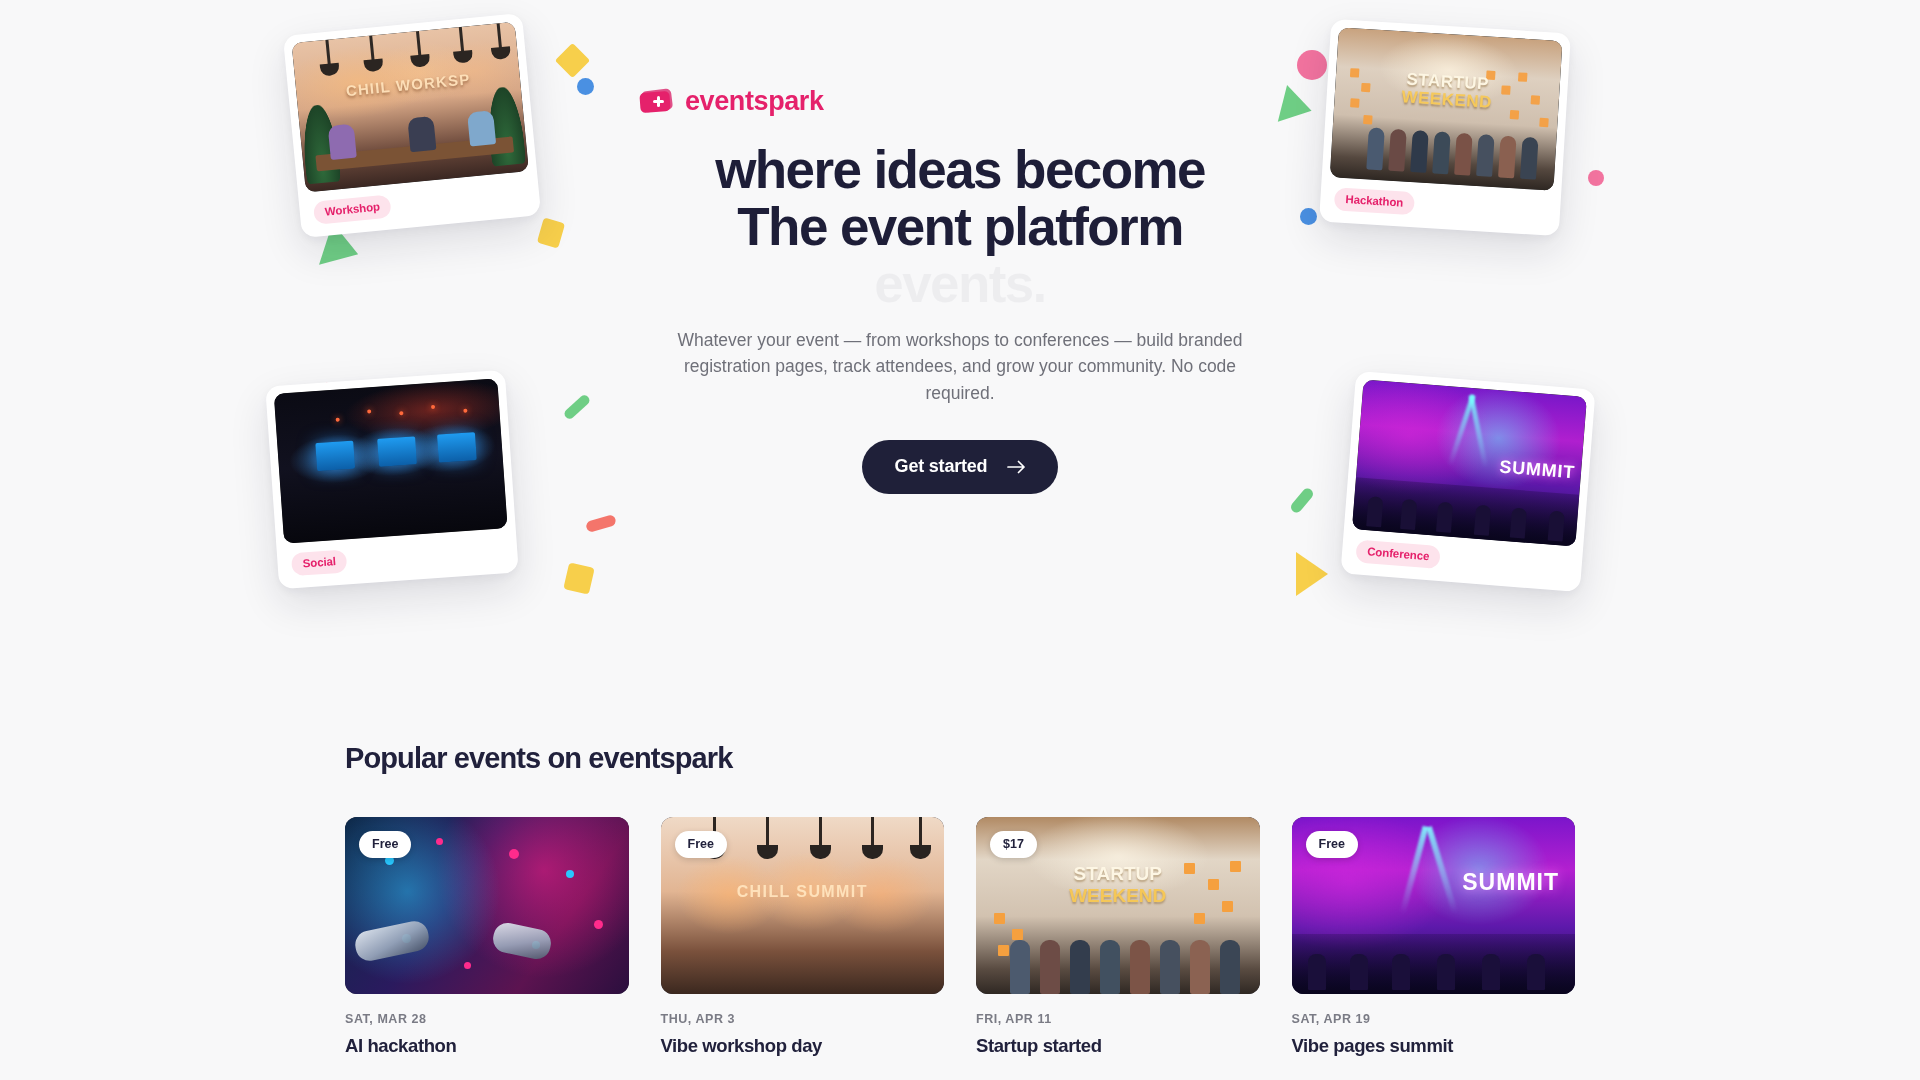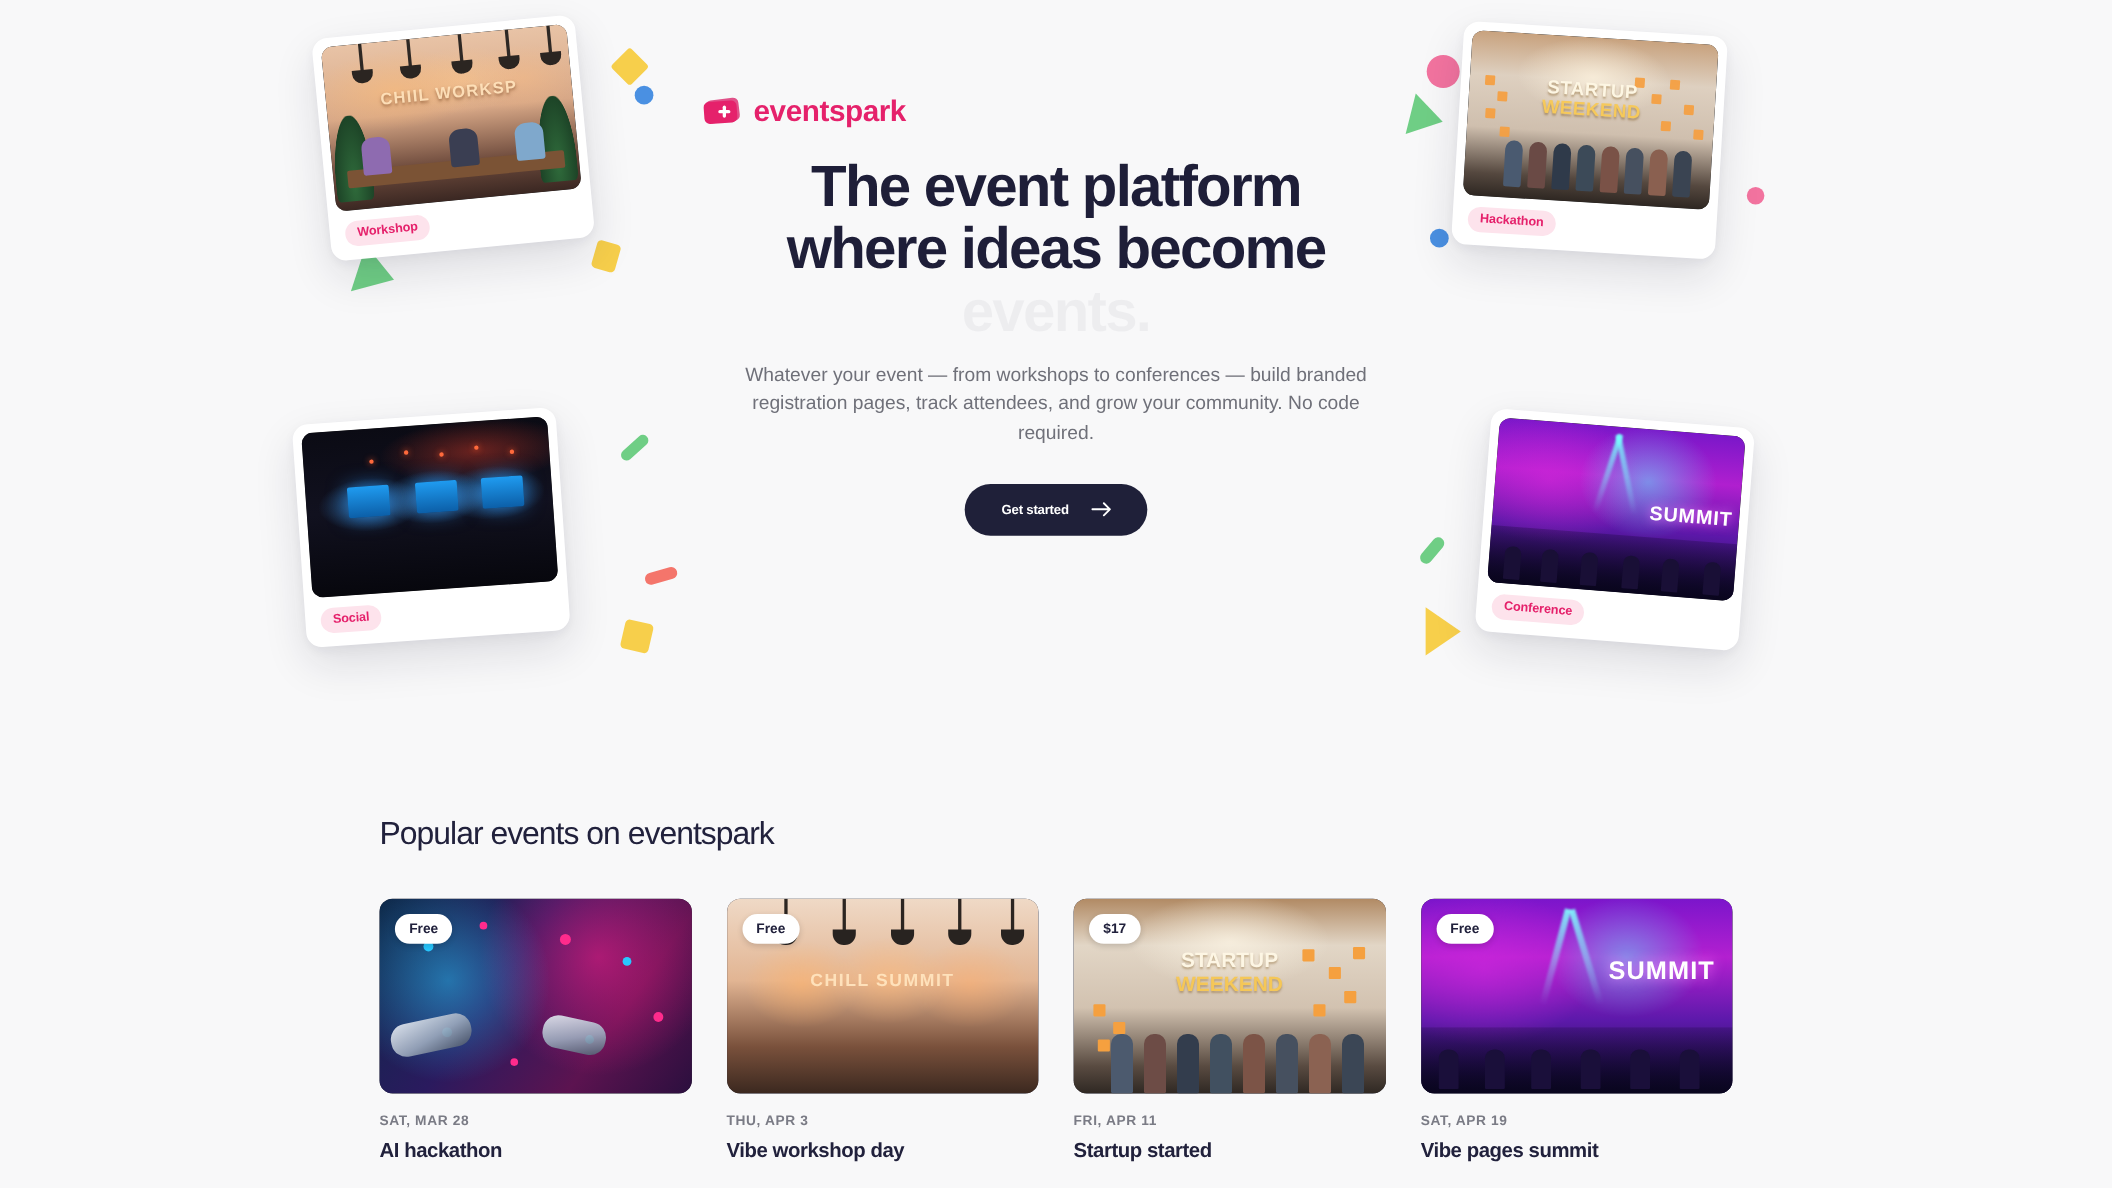--- a/index.html
+++ b/index.html
@@ -134,21 +134,21 @@
 
   .cta {
     display: inline-flex;
     align-items: center;
     gap: 20px;
     background: #1f2039;
     color: #ffffff;
     border: none;
     border-radius: 40px;
     padding: 16px 32px 17px 33px;
-    font-size: 12px;
+    font-size: 18px;
     font-weight: 700;
     font-family: "Liberation Sans", sans-serif;
     letter-spacing: -0.2px;
     cursor: pointer;
   }
   .cta .arrow { display: inline-flex; align-items: center; }
 
   
   .float-card {
     position: absolute;
@@ -313,21 +313,21 @@
     position: absolute;
     left: 0; top: 742px;
     width: 1920px;
   }
   .popular-inner {
     width: 1230px;
     margin: 0 auto;
   }
   .section-title {
     font-size: 29px;
-    font-weight: 400;
+    font-weight: 700;
     color: #21213c;
     letter-spacing: -0.9px;
     margin-bottom: 42px;
   }
   .events-grid {
     display: grid;
     grid-template-columns: repeat(4, 1fr);
     gap: 32px;
   }
   .event-card { width: 100%; cursor: pointer; }
@@ -569,22 +569,22 @@
       <div class="logo-row">
         <span class="logo-mark">
           <span class="tk tk1"></span>
           <span class="tk tk2"></span>
           <span class="spark"></span>
         </span>
         <span class="logo-text">eventspark</span>
       </div>
 
       <h1 class="headline">
+        <span class="line">where ideas become</span>
         <span class="line">The event platform</span>
-        <span class="line">where ideas become</span>
         <span class="line line-fade">events.</span>
       </h1>
 
       <p class="subtitle">Whatever your event — from workshops to conferences — build branded registration pages, track attendees, and grow your community. No code required.</p>
 
       <div class="cta-wrap">
         <button class="cta">
           <span>Get started</span>
           <span class="arrow">
             <svg width="19" height="14" viewBox="0 0 19 14" fill="none" aria-hidden="true">

